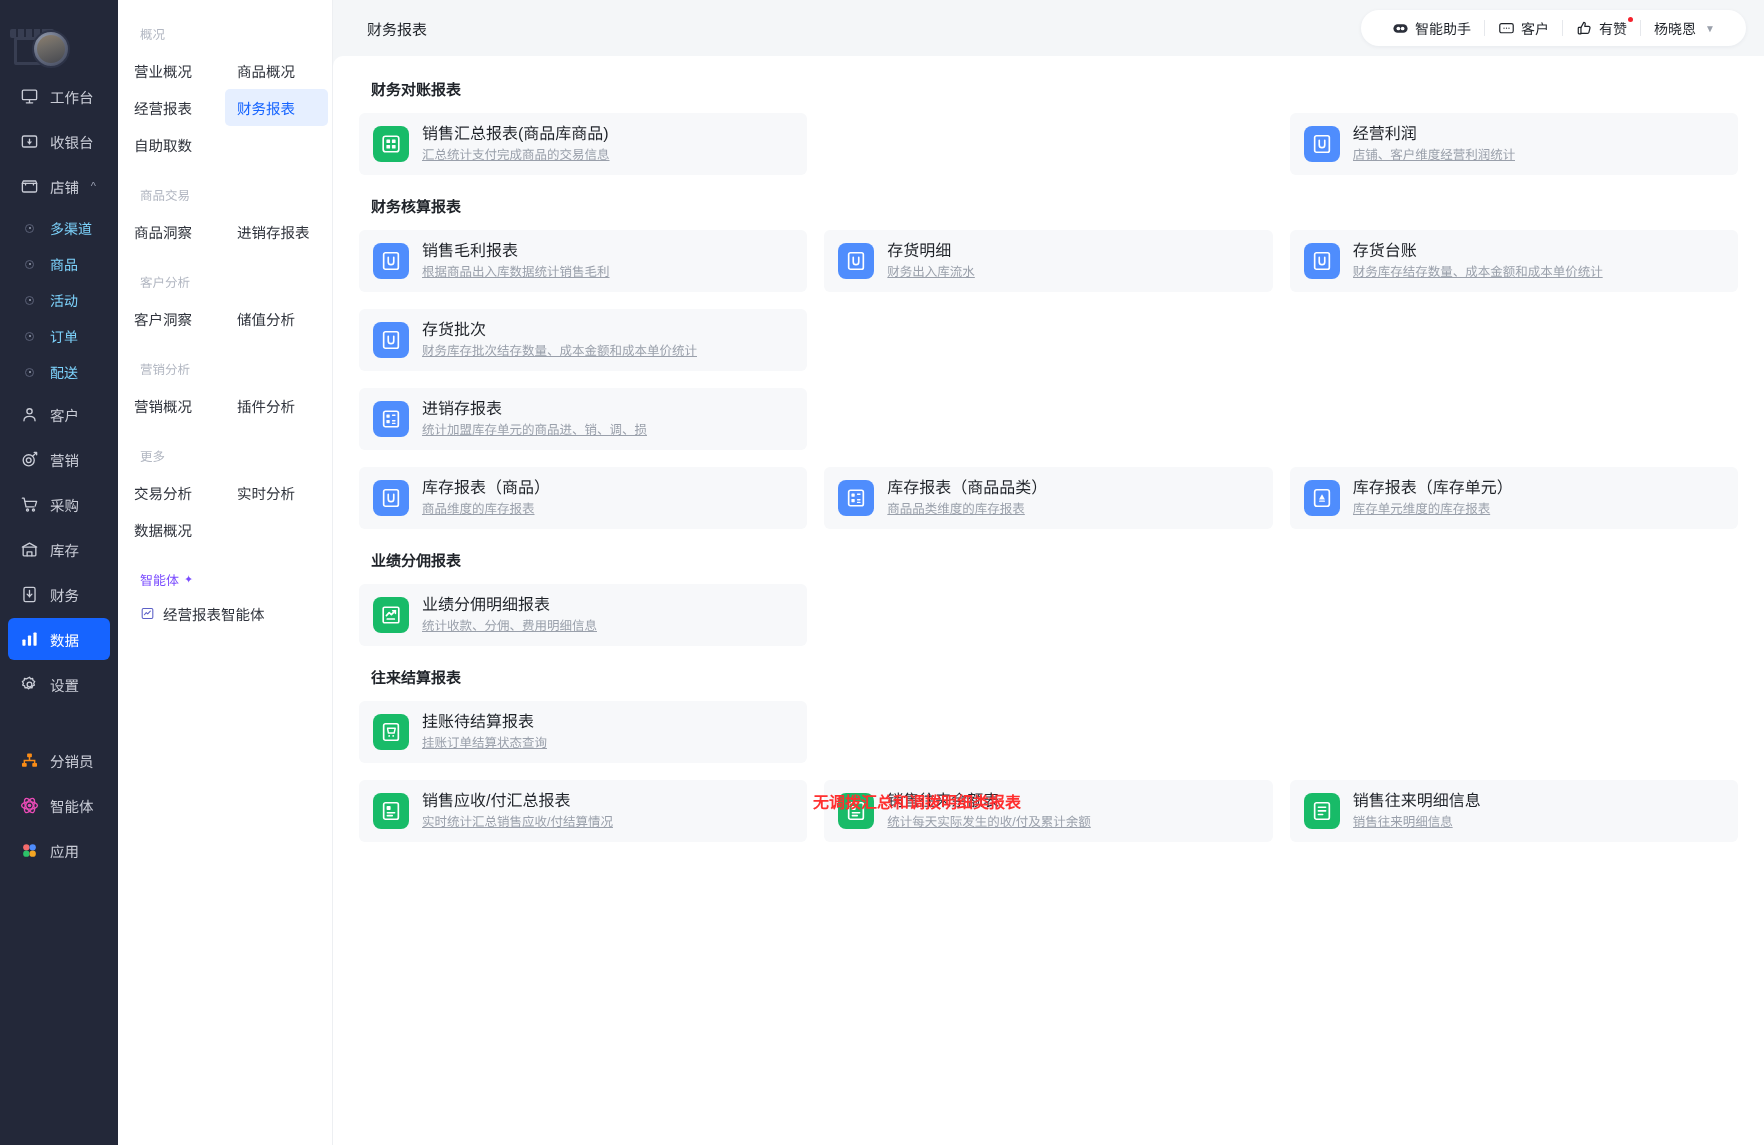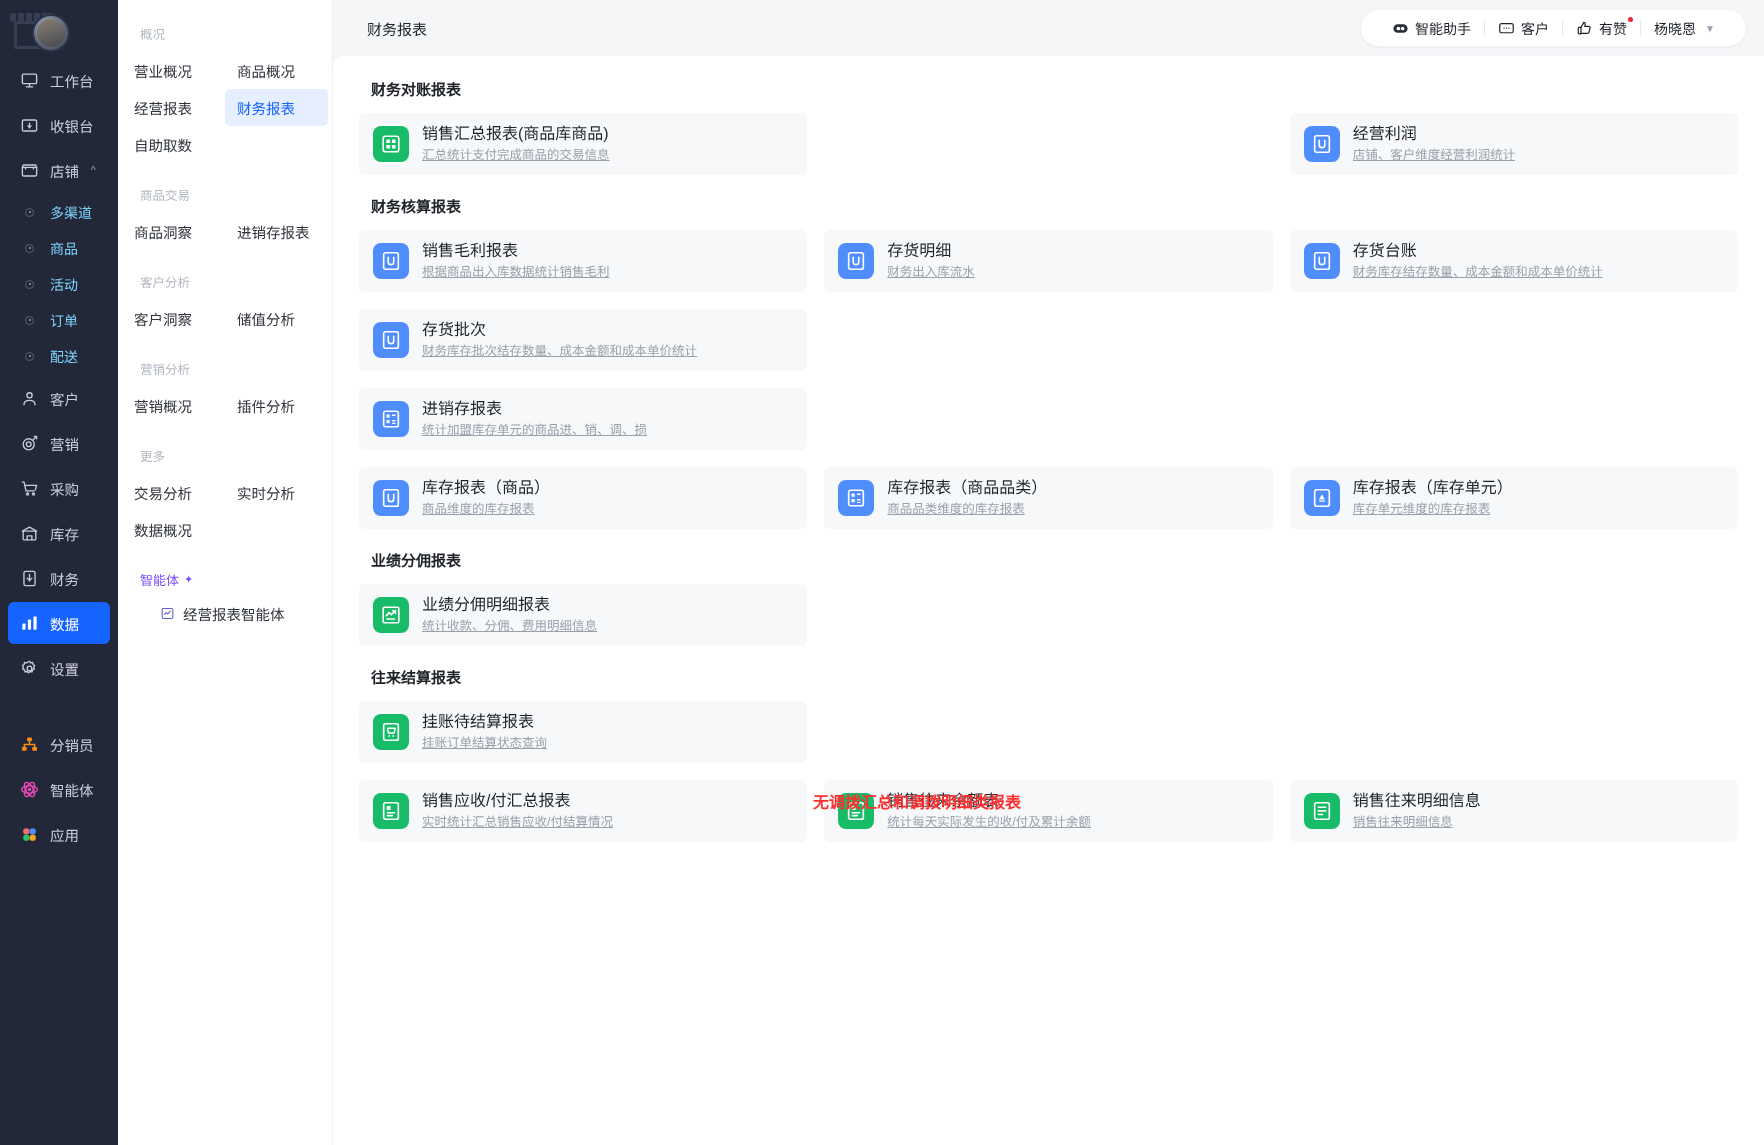--- a/index.html
+++ b/index.html
@@ -7,21 +7,21 @@
     width: 1764px; height: 1145px;
     font-family: "Liberation Sans", "DejaVu Sans", sans-serif;
     background: #f4f6f8; overflow: hidden;
   }
   .app { display: flex; width: 1764px; height: 1145px; }
 
   
   .rail {
     width: 118px; flex: 0 0 118px; background: #232839;
     display: flex; flex-direction: column; align-items: stretch;
-    padding-top: 0; position: relative;
+    padding-top: 16px; position: relative;
   }
   .rail-logo { height: 56px; display: flex; align-items: center; padding-left: 10px; position: relative; }
   .shop-mark { width: 46px; height: 34px; position: relative; opacity: .55; }
   .shop-mark::before {
     content: ""; position: absolute; left: 4px; top: 10px; width: 22px; height: 22px;
     border: 3px solid #4a5168; border-radius: 2px;
   }
   .shop-mark::after {
     content: ""; position: absolute; left: 0; top: 2px; width: 44px; height: 9px;
     background: linear-gradient(90deg,#4a5168 0 6px,transparent 6px 8px,#4a5168 8px 14px,transparent 14px 16px,#4a5168 16px 22px,transparent 22px 24px,#4a5168 24px 30px,transparent 30px 32px,#4a5168 32px 38px);
@@ -63,21 +63,21 @@
   }
   .subnav-group-title { font-size: 12.5px; color: #b2b7c2; padding: 0 0 9px 22px; }
   .subnav-grid { display: grid; grid-template-columns: 1fr 1fr; gap: 0; padding: 0 4px; }
   .subnav-item {
     font-size: 14.5px; color: #30343d; padding: 8px 0 8px 12px;
     border-radius: 5px; cursor: pointer; white-space: nowrap;
   }
   .subnav-item.active { background: #e6efff; color: #1664ff; }
   .subnav-space { height: 22px; }
   .agent-title { font-size: 13px; color: #7b4dff; padding: 0 0 6px 22px; display:flex; align-items:center; gap:5px; }
-  .agent-item { display: flex; align-items: center; gap: 8px; font-size: 14.5px; color: #30343d; padding: 8px 0 8px 22px; cursor: pointer; margin-left: 20px; }
+  .agent-item { display: flex; align-items: center; gap: 8px; font-size: 14.5px; color: #30343d; padding: 8px 0 8px 22px; cursor: pointer; }
   .agent-item svg { width: 15px; height: 15px; }
 
   
   .main { flex: 1; display: flex; flex-direction: column; background: #f4f6f8; min-width: 0; }
   .topbar { height: 56px; display: flex; align-items: center; padding: 0 0 0 34px; position: relative; flex: 0 0 56px; }
   .crumb { font-size: 15px; color: #1f2329; }
   .topright {
     position: absolute; right: 18px; top: 10px; height: 36px;
     background: #fff; border-radius: 18px; display: flex; align-items: center;
     padding: 0 18px; gap: 0; box-shadow: 0 1px 4px rgba(20,30,60,.06);

